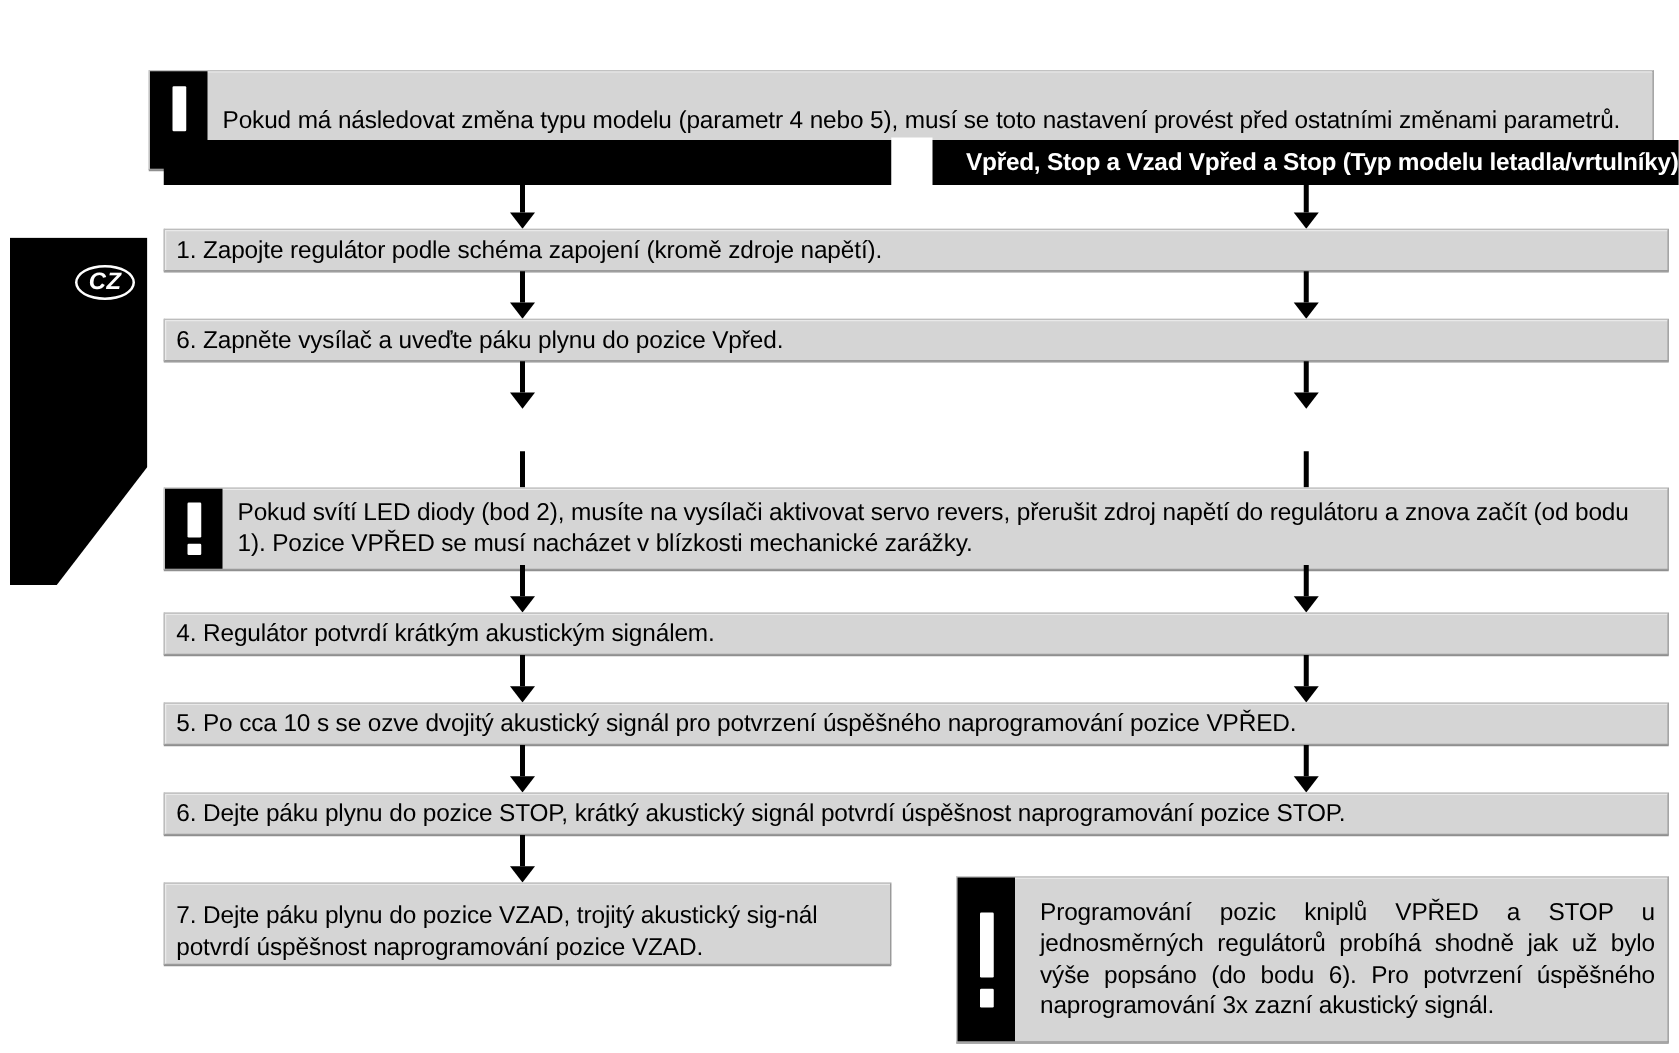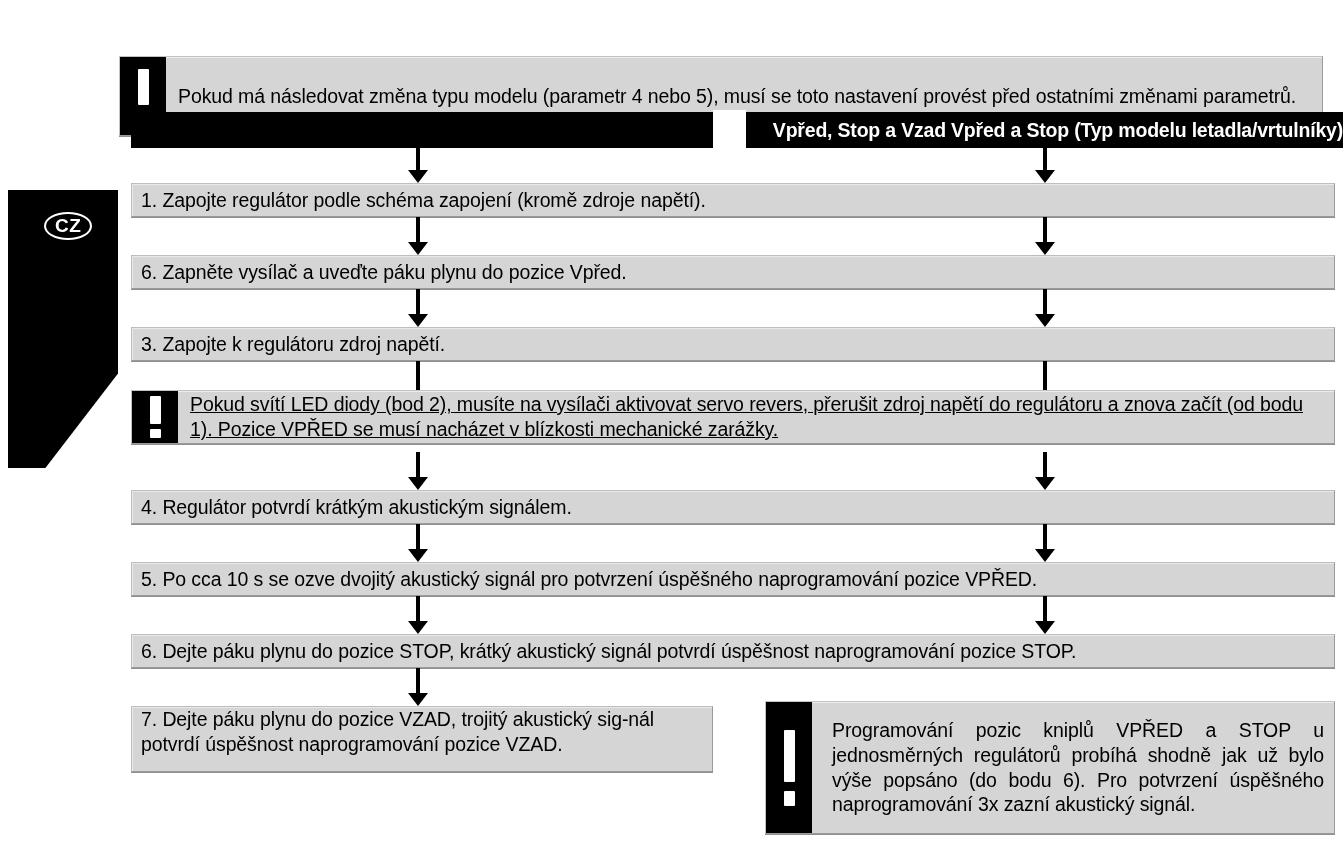--- a/index.html
+++ b/index.html
@@ -26,21 +26,21 @@
     display:flex;
     align-items:center;
     color:#000;
     font-size:19.5px;
     letter-spacing:-0.1px;
     padding:0 9px;
   }
   .pbox .txt{display:block;line-height:1.18;}
 
   
-  .pbox.two{align-items:flex-start;}
+  .pbox.two{align-items:flex-end;}
   .pbox.two .txt{line-height:1.3;}
 
   
   .warn{
     background:#d5d5d5;
     border:1px solid #9a9a9a;
     border-top-color:#c2c2c2;
     border-left-color:#c2c2c2;
     box-shadow:inset 1px 1px 0 #ececec, 0 1px 0 #8f8f8f;
     display:flex;
@@ -124,21 +124,21 @@
     padding:2px 9px 3px 9px;
     line-height:1;
   }
 </style>
 </head>
 <body>
 
 <div class="stage">
 
   <div class="cztab" style="left:8px;top:190px;width:110px;height:278px;"></div>
-  <div class="czbadge" style="left:44px;top:212px;">CZ</div>
+  <div class="czbadge" style="left:60px;top:212px;font-style:italic;">CZ</div>
 
   <div class="node warn" style="left:119px;top:8px;width:1204px;height:80px;margin-top:48px;">
     <div class="bang" style="width:46px;">
       <div class="bar" style="height:36px;margin-bottom:7px;"></div>
       <div class="dot" style="height:11px;"></div>
     </div>
     <div class="wtext">
       <p>Pokud má následovat změna typu modelu (parametr 4 nebo 5), musí se toto nastavení provést před ostatními změnami parametrů.</p>
     </div>
   </div>
@@ -177,28 +177,25 @@
 
   <div class="arrow" style="left:408px;top:289px;width:20px;height:38px;">
     <div class="shaft" style="height:25px;"></div>
       <div class="head"></div>
   </div>
   <div class="arrow" style="left:1035px;top:289px;width:20px;height:38px;">
     <div class="shaft" style="height:25px;"></div>
       <div class="head"></div>
   </div>
 
-  <div class="node pbox" style="left:131px;top:327px;width:1204px;height:34px;">
-    <span class="txt">3. Zapojte k regulátoru zdroj napětí.</span>
-  </div>
 
   <div class="line" style="left:416px;top:361px;width:4px;height:29px;"></div>
   <div class="line" style="left:1043px;top:361px;width:4px;height:29px;"></div>
 
-  <div class="node warn" style="left:131px;top:390px;width:1204px;height:54px;text-decoration:underline;">
+  <div class="node warn" style="left:131px;top:390px;width:1204px;height:66px;">
     <div class="bang" style="width:46px;">
       <div class="bar" style="height:28px;margin-bottom:5px;"></div>
       <div class="dot" style="height:9px;"></div>
     </div>
     <div class="wtext">
       <p>Pokud svítí LED diody (bod 2), musíte na vysílači aktivovat servo revers, přerušit zdroj napětí do regulátoru a znova začít (od bodu 1). Pozice VPŘED se musí nacházet v blízkosti mechanické zarážky.</p>
     </div>
   </div>
 
   <div class="arrow" style="left:408px;top:452px;width:20px;height:38px;">

